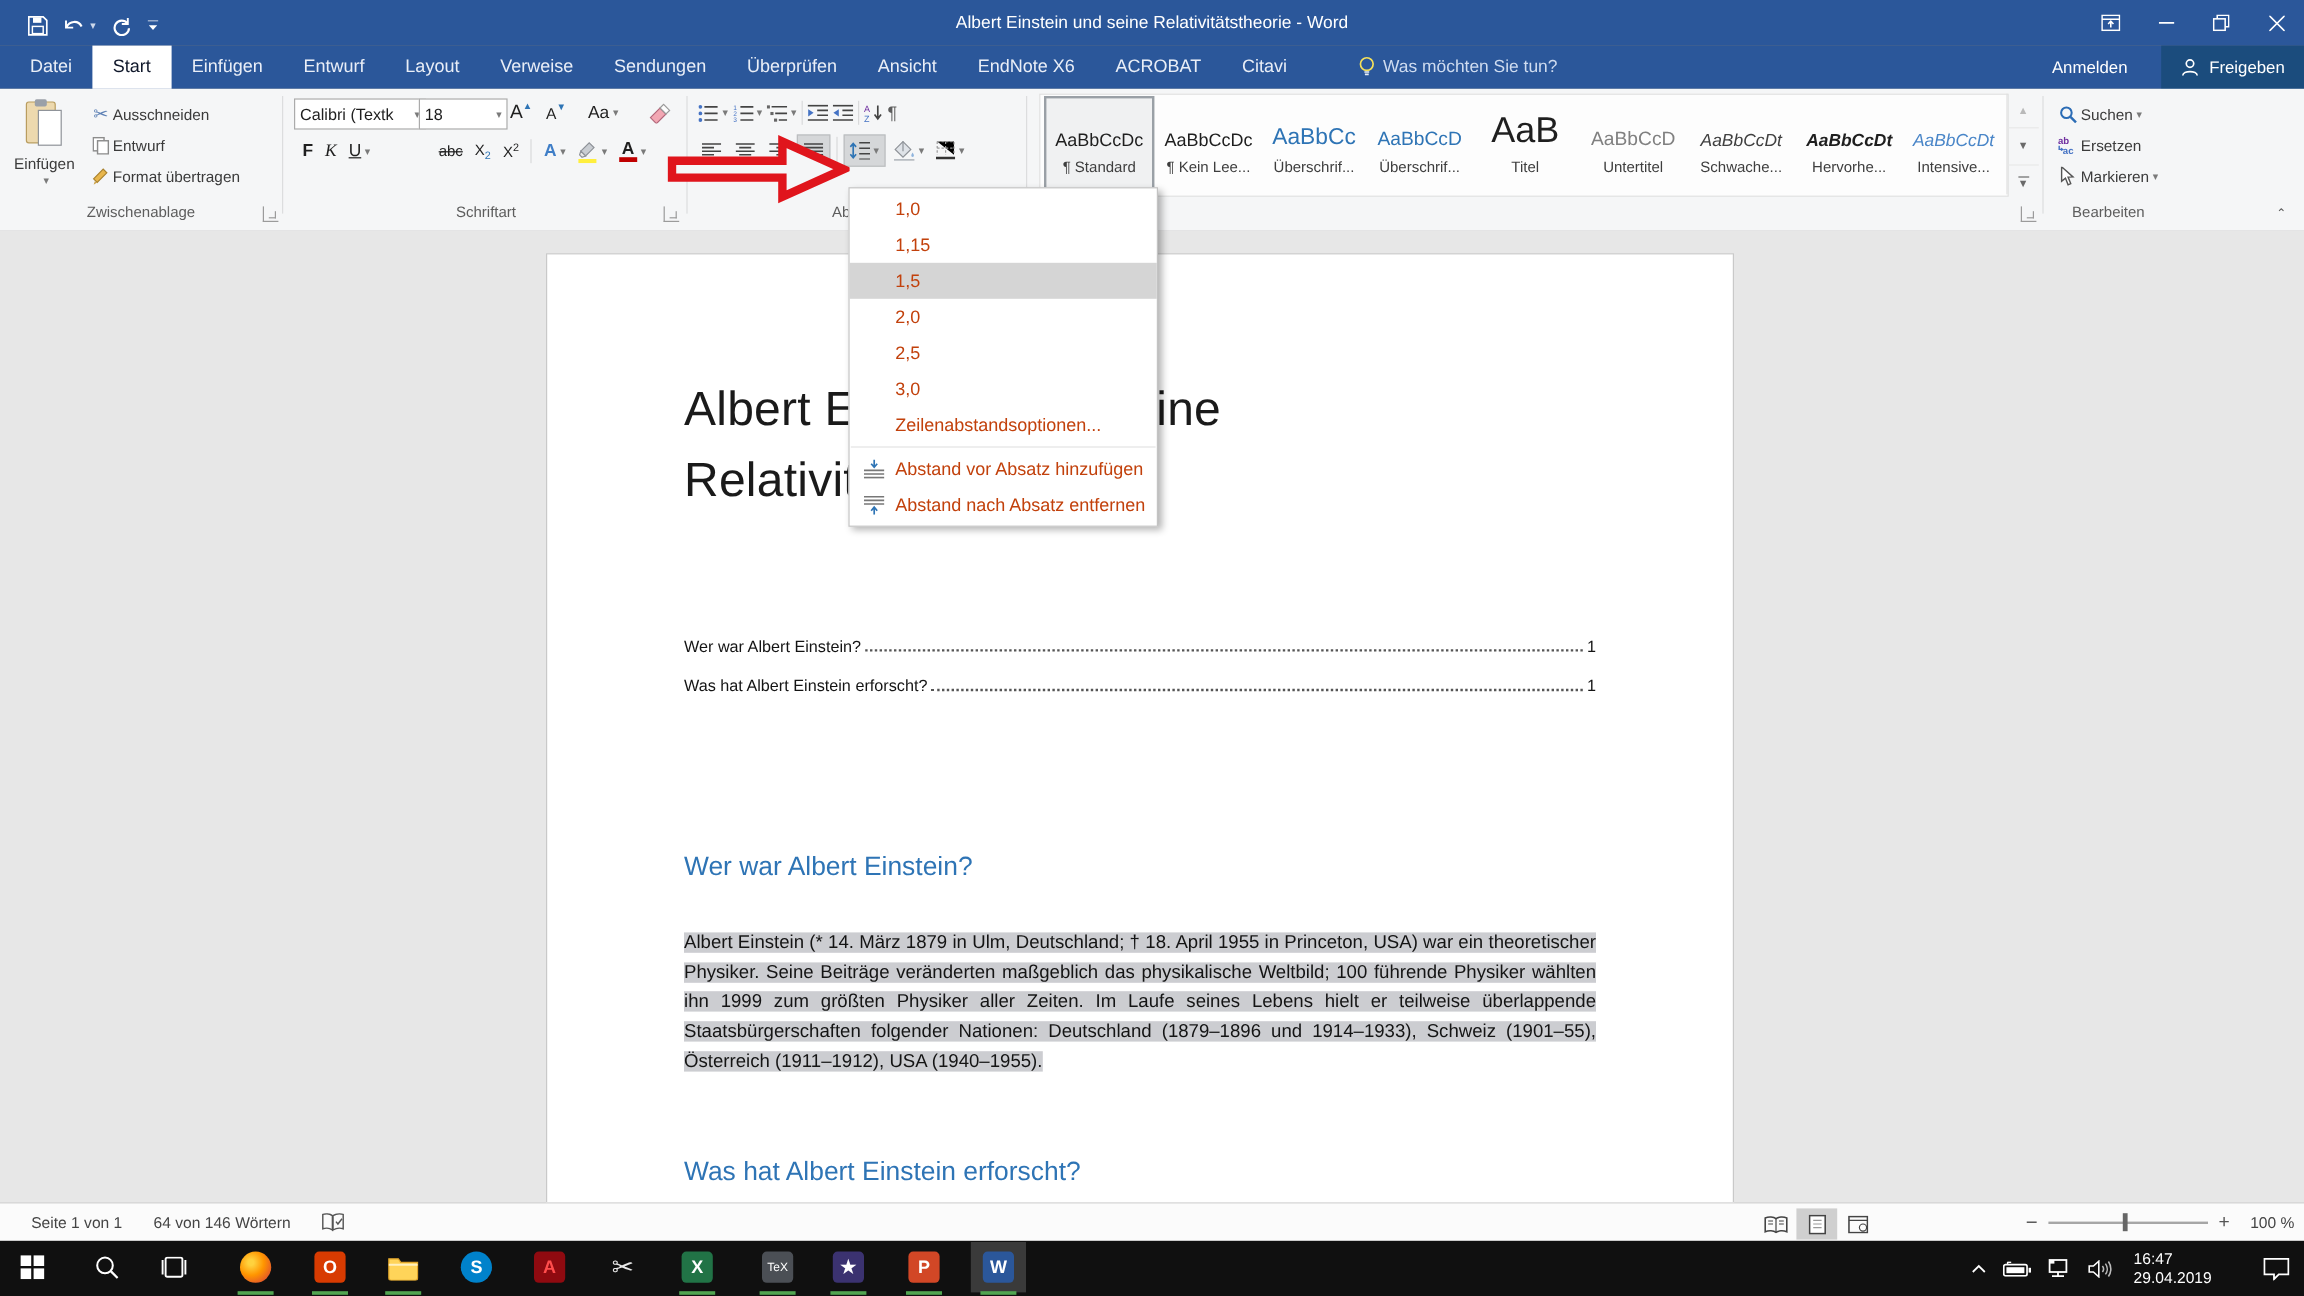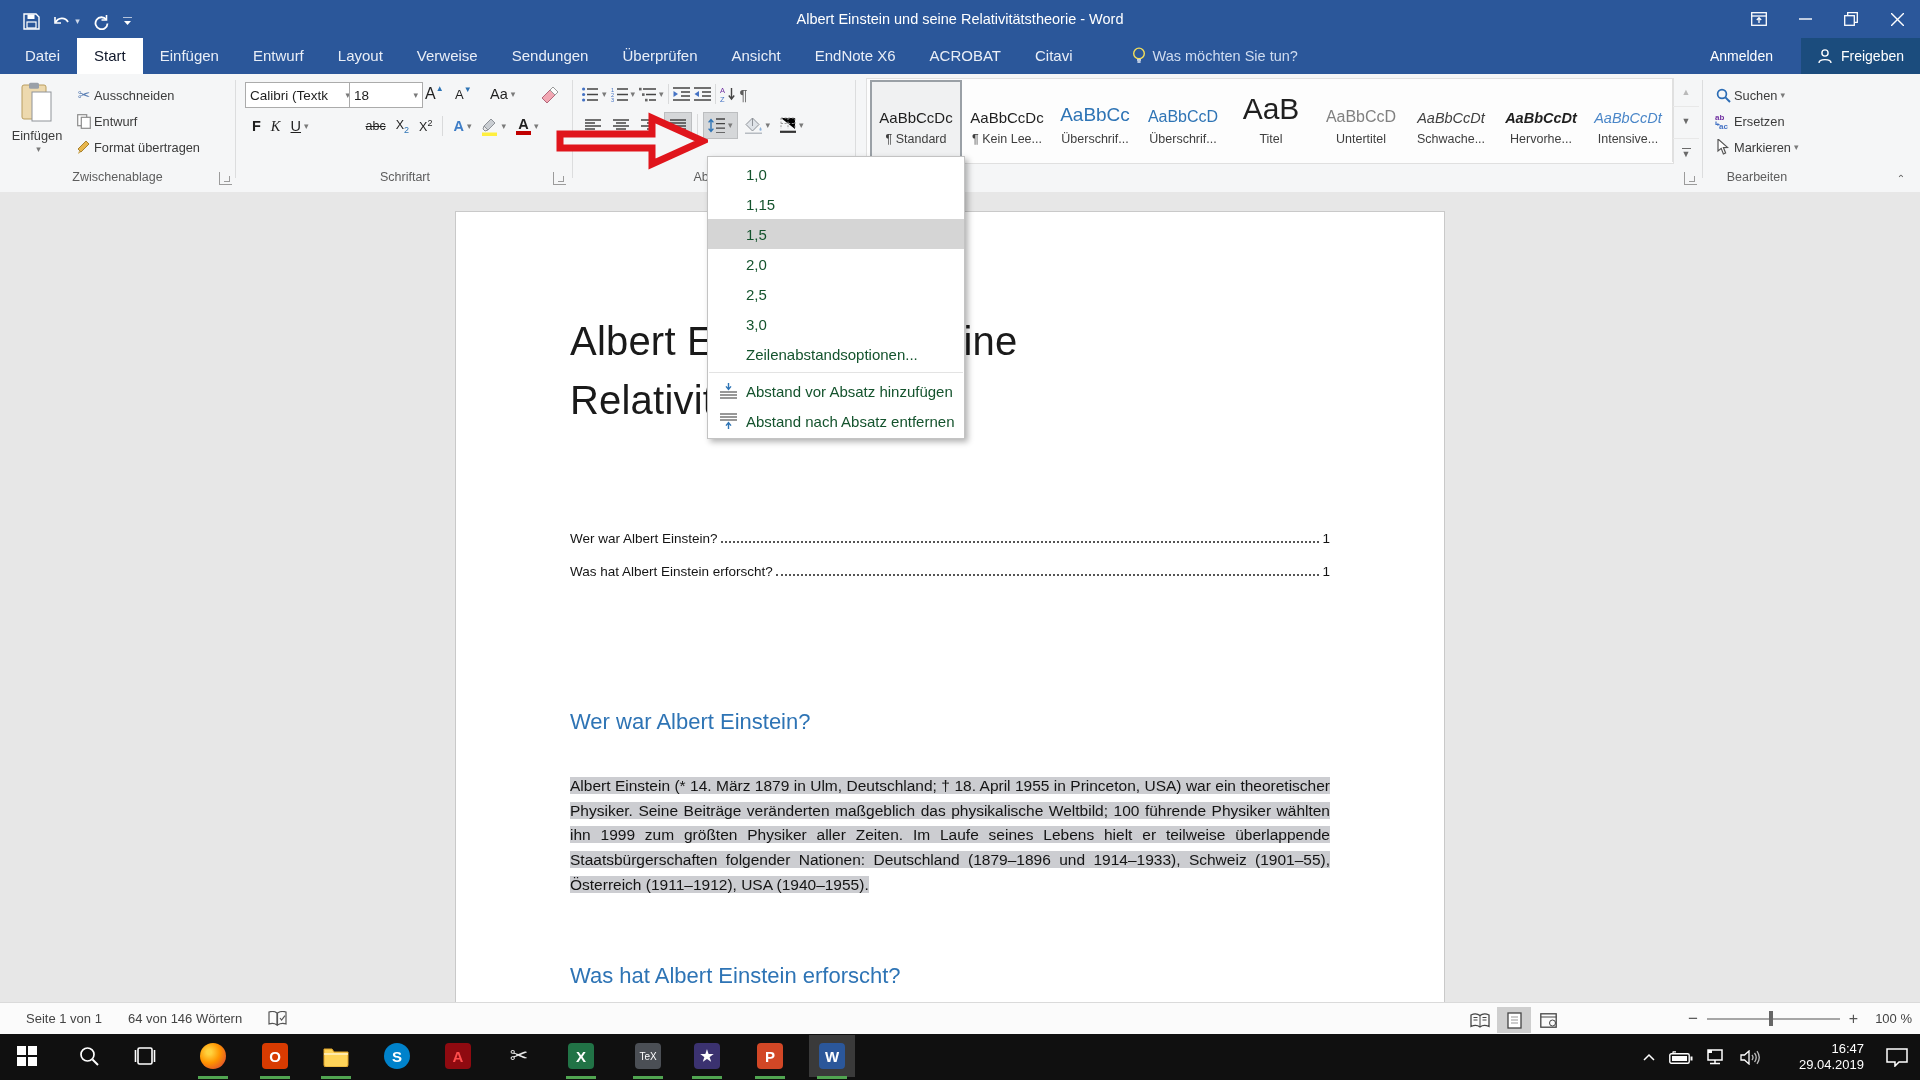--- a/index.html
+++ b/index.html
@@ -33,21 +33,21 @@
   .rbtn{font-size:12.8px;color:#3b3b3b;}
   .combo{background:#fff;border:1px solid #ababab;height:24px;font-size:13.5px;color:#1f1f1f;
          display:flex;align-items:center;padding:0 4px;justify-content:space-between;}
   .fmt{font-size:14.5px;color:#1f1f1f;}
   .sel{background:#d5d7d9;border:1px solid #bcbec0;}
   .cell{position:absolute;top:8px;width:88px;height:74px;text-align:center;cursor:default;}
   .cell .pv{height:44px;display:flex;align-items:flex-end;justify-content:center;white-space:nowrap;overflow:hidden;}
   .cell .nm{font-size:12.5px;color:#3e3e3e;margin-top:6px;white-space:nowrap;overflow:hidden;}
   
   #spacing-menu{left:707px;top:156px;width:256px;background:#fff;border:1px solid #c3c3c3;
-     box-shadow:3px 3px 6px rgba(0,0,0,.3);z-index:200;padding:2px 0;font-size:15px;color:#14532d;}
+     box-shadow:3px 3px 6px rgba(0,0,0,.3);z-index:200;padding:2px 0;font-size:15px;color:#c2410c;}
   .mi{height:30px;display:flex;align-items:center;padding-left:38px;cursor:default;}
   .mi.hl{background:#d5d5d5;}
   .mi .mico{position:absolute;left:8px;width:24px;text-align:center;}
   .msep{height:1px;background:#e3e3e3;margin:3px 1px;}
   
   #red-arrow{left:556px;top:112px;z-index:150;}
   
   #docarea{left:0;top:192px;width:1920px;height:810px;background:#e7e7e7;overflow:hidden;}
   #page{position:absolute;left:455px;top:19px;width:988px;height:791px;background:#fff;
         border:1px solid #c9c9c9;}
@@ -66,21 +66,21 @@
   .viewbtn{width:34px;height:26px;margin-top:3px;}
   .viewbtn.on{background:#cfcfcf;}
   
   #taskbar{left:0;top:1034px;width:1920px;height:46px;background:#101010;}
   .tb{position:absolute;top:1px;width:46px;height:42px;display:flex;align-items:center;justify-content:center;}
   .tb .sq{width:26px;height:26px;border-radius:4px;color:#fff;font-weight:bold;font-size:15px;
           display:flex;align-items:center;justify-content:center;}
   .run{position:absolute;top:41px;width:30px;height:3px;background:#51a551;}
   .tb.on{background:#3a3a3a;}
   #tray{position:absolute;right:0;top:0;height:46px;display:flex;align-items:center;color:#fff;}
-  #clock{font-size:13px;line-height:16px;text-align:right;color:#fff;}
+  #clock{font-size:13px;line-height:16px;text-align:left;color:#fff;}
   svg{display:block;}
 </style>
 </head>
 <body>
 
 <div id="titlebar" class="abs">
   <div class="r" style="height:38px;padding-left:16px;">
     <div class="qat-btn ic">
       <svg width="17" height="17" viewBox="0 0 17 17">
           <path d="M1 1h12l3 3v12H1z" fill="none" stroke="#fff" stroke-width="1.4"></path>

